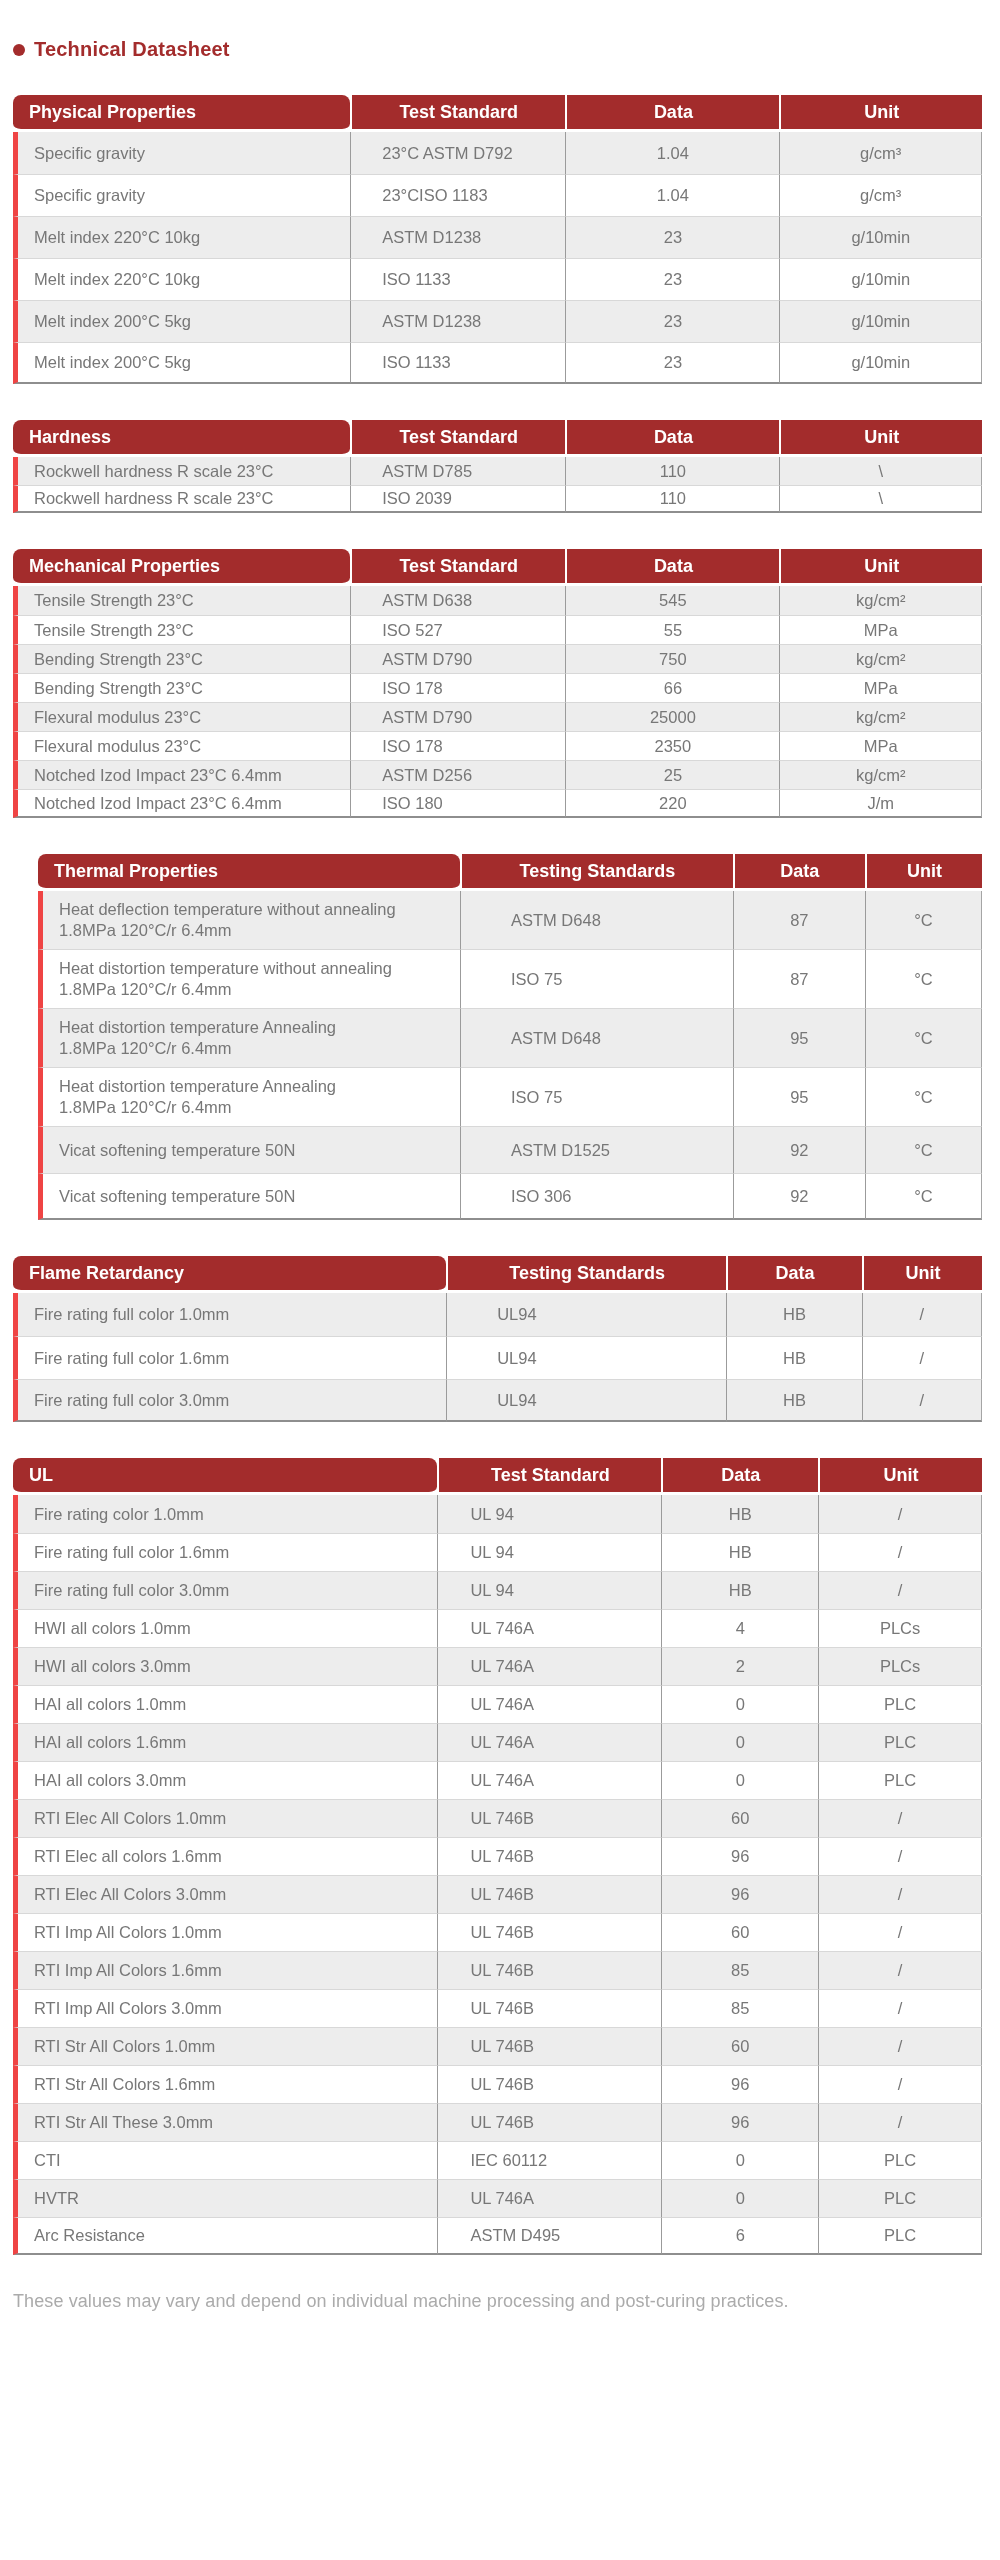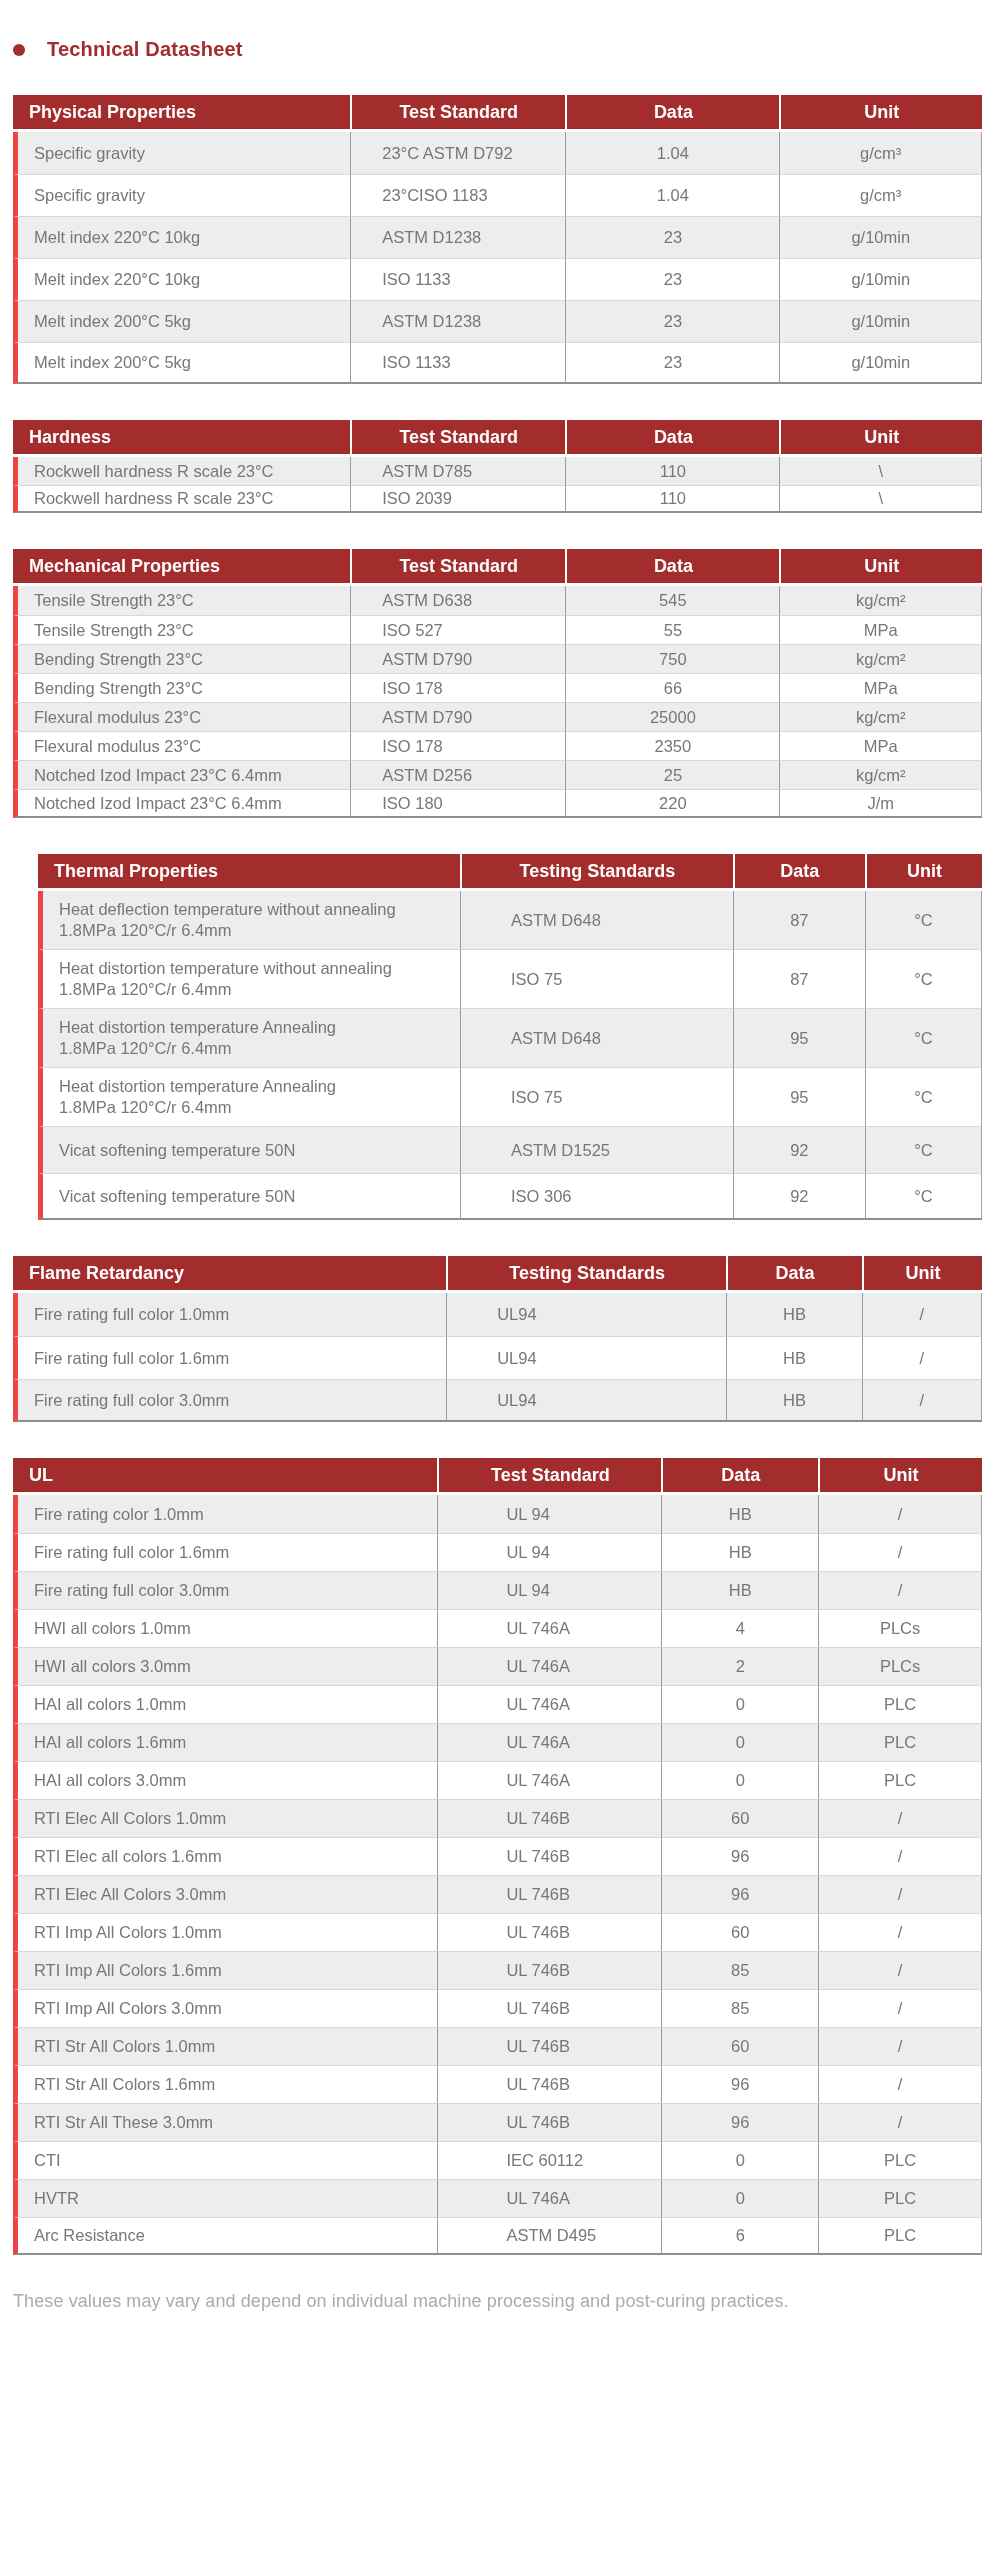--- a/index.html
+++ b/index.html
@@ -12,37 +12,37 @@
   }
   .page { padding: 38px 18px 0 13px; }
 
   
   .title-row { display: flex; align-items: center; margin: 0 0 34px 0; }
   .bullet {
     width: 12px; height: 12px; border-radius: 50%;
     background: var(--accent, #A32C2C); flex: 0 0 auto;
   }
   h1.page-title {
-    margin: 0 0 0 22px; font-size: 20px; font-weight: bold;
+    margin: 0 0 0 9px; font-size: 20px; font-weight: bold;
     color: var(--accent, #A32C2C); letter-spacing: 0.2px;
   }
 
   
   table.tbl {
     width: 969px; border-collapse: separate; border-spacing: 0;
     table-layout: fixed; margin: 0 0 36px 0;
   }
   .tbl th {
     background: var(--accent, #A32C2C); color: #ffffff;
     font-size: 18px; font-weight: bold;
     height: 37px; padding: 0; text-align: center;
     border-bottom: 3px solid #ffffff;
   }
   .tbl th + th { border-left: 2px solid #ffffff; }
-  .tbl th:first-child { text-align: left; padding-left: 16px; }
+  .tbl th:first-child { text-align: left; padding-left: 16px; border-radius: 8px; }
 
   .tbl td {
     color: #777777; font-size: 16.5px; padding: 0;
     text-align: center; vertical-align: middle;
     border-left: 1px solid #9B9B9B;
     white-space: pre-line; line-height: 21px;
   }
   .tbl td:first-child { text-align: left; padding-left: 16px; border-left: 5px solid #ef4444; }
   .tbl td:nth-child(2) { text-align: left; }
   .tbl td:last-child { border-right: 1px solid #A5A5A5; }
@@ -60,21 +60,21 @@
 
   .physical   { margin-bottom: 26px; }
   .hardness   { margin-bottom: 42px; }
   .mechanical { margin-bottom: 39px; }
   .thermal    { margin-bottom: 36px; padding-left: 25px; }
   .flame      { margin-bottom: 36px; }
   .ul         { margin-bottom: 0; }
 
   .physical td:nth-child(2), .hardness td:nth-child(2), .mechanical td:nth-child(2) { padding-left: 31px; }
   .thermal  td:nth-child(2), .flame td:nth-child(2) { padding-left: 50px; }
-  .ul       td:nth-child(2) { padding-left: 68px; }
+  .ul       td:nth-child(2) { padding-left: 32px; }
 
   
   .footnote {
     margin: 27px 0 0 0; font-size: 18px; color: #ABABAB; letter-spacing: 0.1px;
   }
 </style>
 </head>
 <body>
 
 <div class="page">

